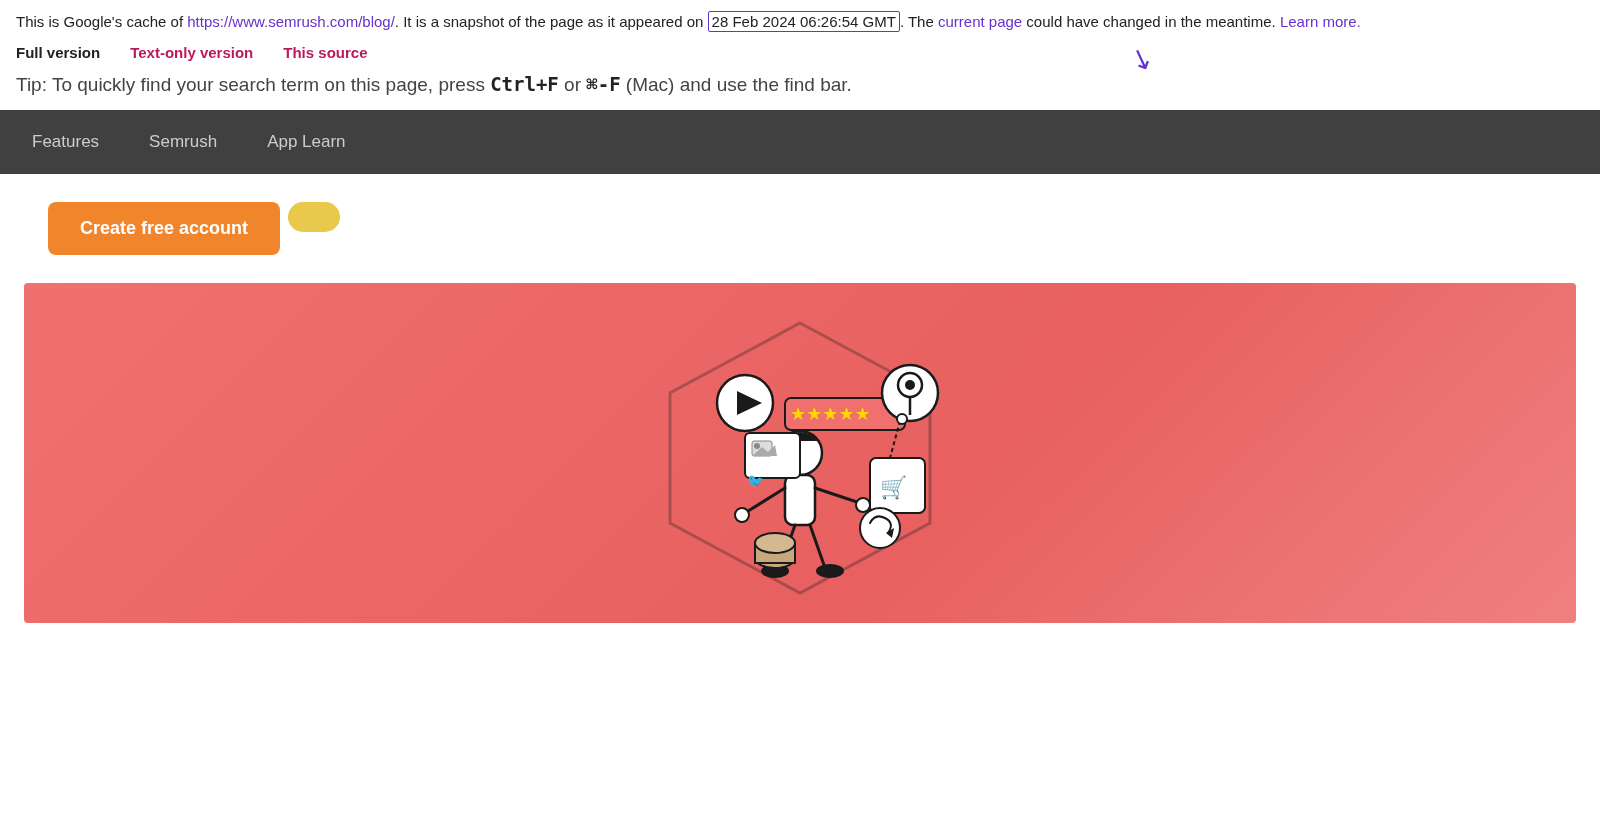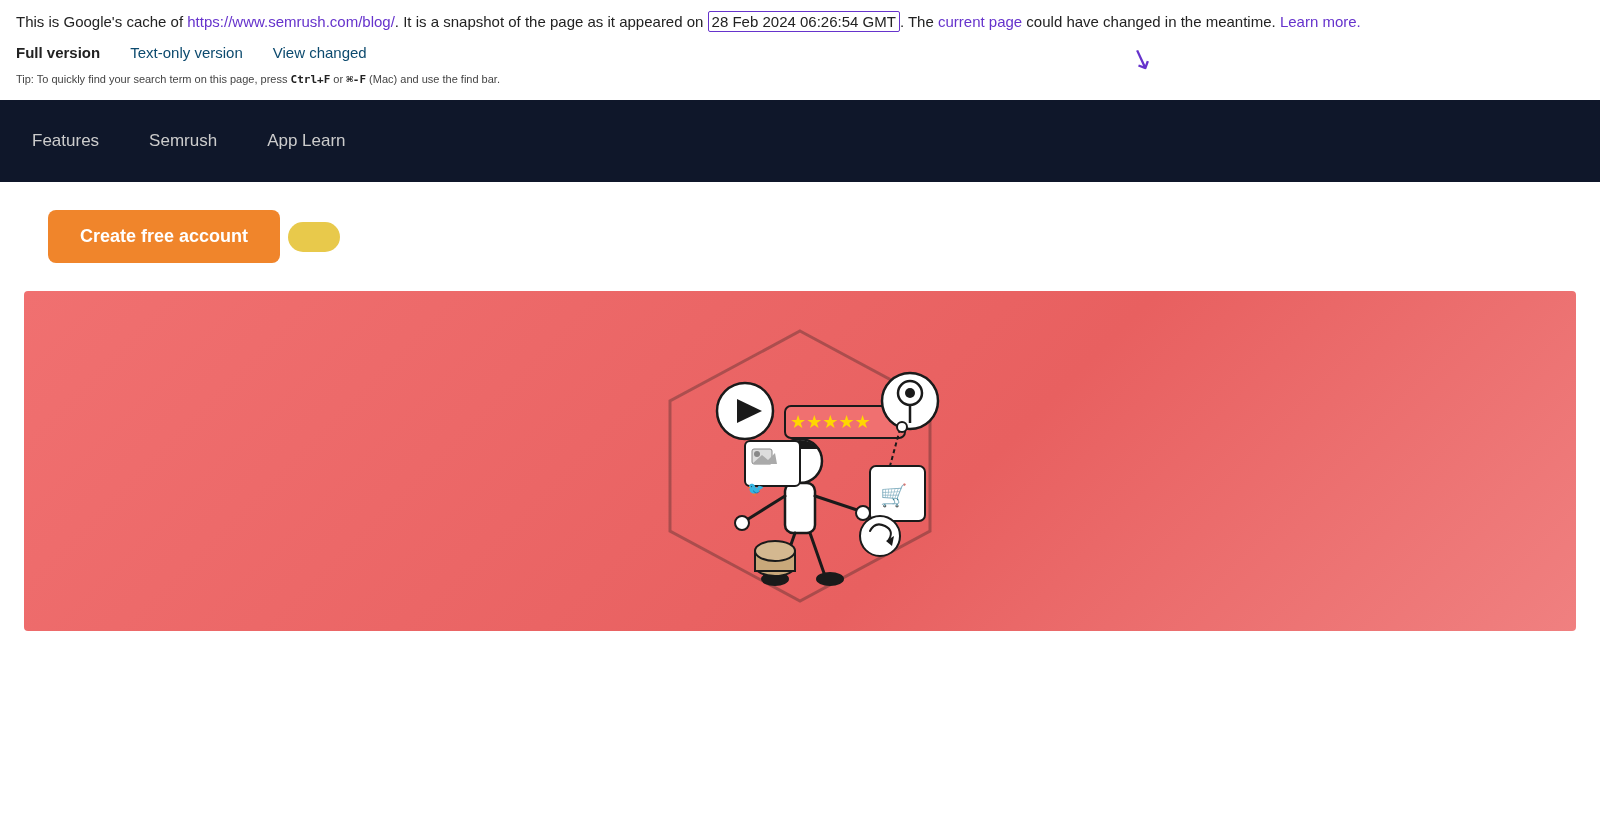--- a/index.html
+++ b/index.html
@@ -41,44 +41,45 @@
       gap: 30px;
       align-items: center;
       background: #fff;
     }
     .version-bar .full-version {
       font-weight: bold;
       color: #222;
       text-align: center;
     }
     .version-bar a {
-      color: #0c4a6e;
+      color: #be185d;
       text-decoration: none;
+      font-weight: bold;
     }
 
     
     .tip-bar {
       padding: 4px 16px 14px 16px;
-      font-size: 11px;
+      font-size: 19px;
       color: #444;
       background: #fff;
     }
     .tip-bar kbd {
       font-family: monospace;
       font-weight: bold;
       color: #222;
     }
 
     
     .nav-bar {
-      background: #0f172a;
+      background: #404040;
       display: flex;
       align-items: center;
       padding: 0 32px;
-      height: 82px;
+      height: 64px;
       gap: 50px;
     }
     .nav-bar .nav-item {
       color: #ccc;
       font-size: 17px;
       cursor: pointer;
       padding: 8px 0;
       text-decoration: none;
     }
 
@@ -93,21 +94,21 @@
     .blog-title {
       font-size: 28px;
       font-weight: bold;
       color: #1a1a1a;
     }
     .blog-title .blog-word {
       color: #f0852b;
     }
     .blog-header-right {
       display: flex;
-      align-items: center;
+      align-items: flex-start;
       gap: 8px;
     }
     .create-account-btn {
       background: #f0852b;
       color: #fff;
       border: none;
       border-radius: 8px;
       padding: 16px 32px;
       font-size: 18px;
       font-weight: bold;
@@ -155,21 +156,21 @@
     <span>This is Google's cache of </span><a href="#">https://www.semrush.com/blog/</a><span>. It is a snapshot of the page as it appeared on </span><span class="date-highlight">28 Feb 2024 06:26:54 GMT</span><span>. The </span><a href="#">current page</a><span> could have changed in the meantime. </span><a href="#">Learn more.</a>
   </div>
 
   <div class="arrow-annotation">
     ↙
   </div>
 
   <div class="version-bar">
     <span class="full-version">Full version</span>
     <a href="#">Text-only version</a>
-    <a href="#">View changed</a>
+    <a href="#">This source</a>
   </div>
 
   <div class="tip-bar">
     <span>Tip: To quickly find your search term on this page, press </span><kbd>Ctrl+F</kbd><span> or </span><kbd>⌘-F</kbd><span> (Mac) and use the find bar.</span>
   </div>
 </div>
 
 <nav class="nav-bar">
   <a class="nav-item" href="#">Features</a>
   <a class="nav-item" href="#">Semrush</a>

